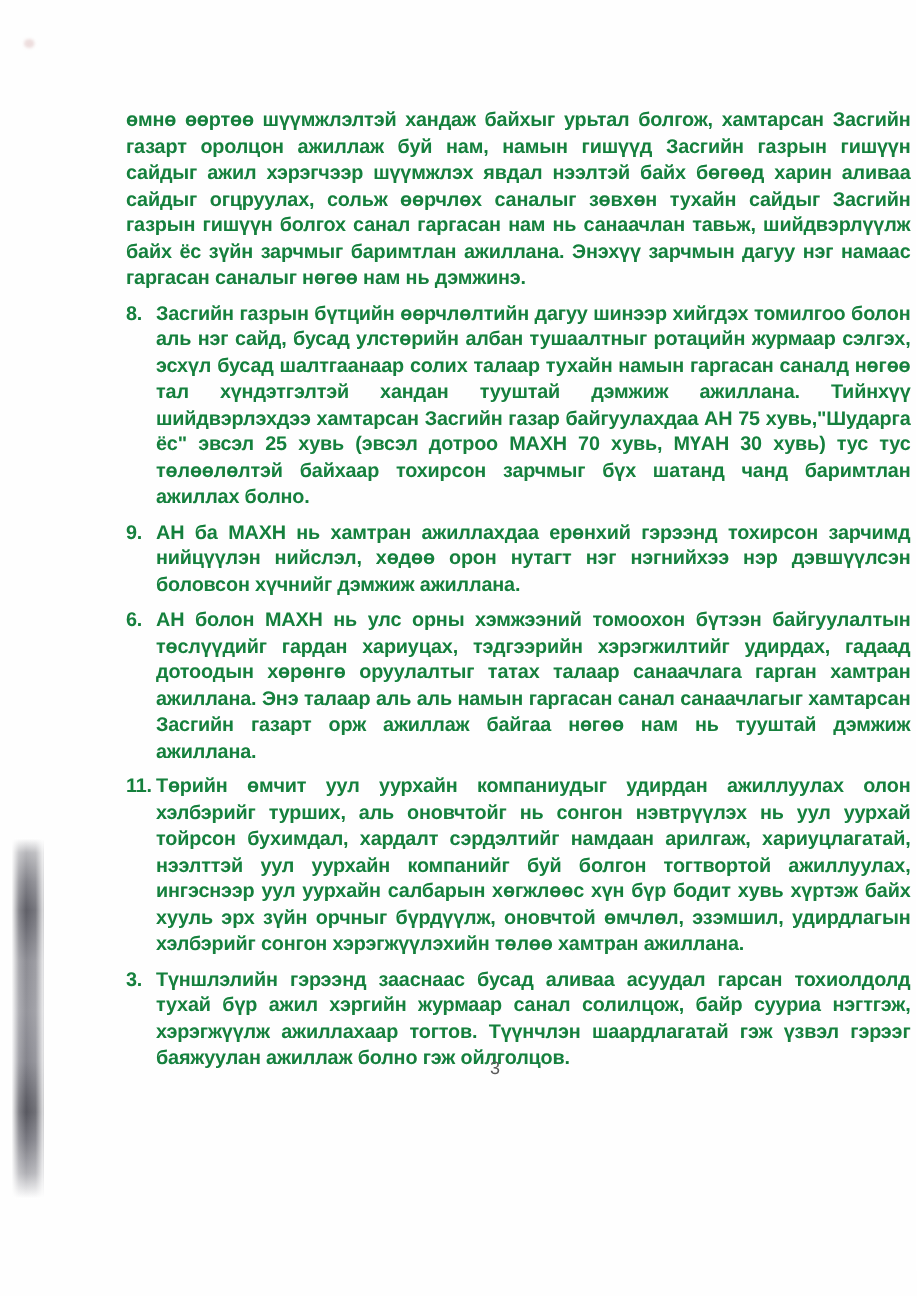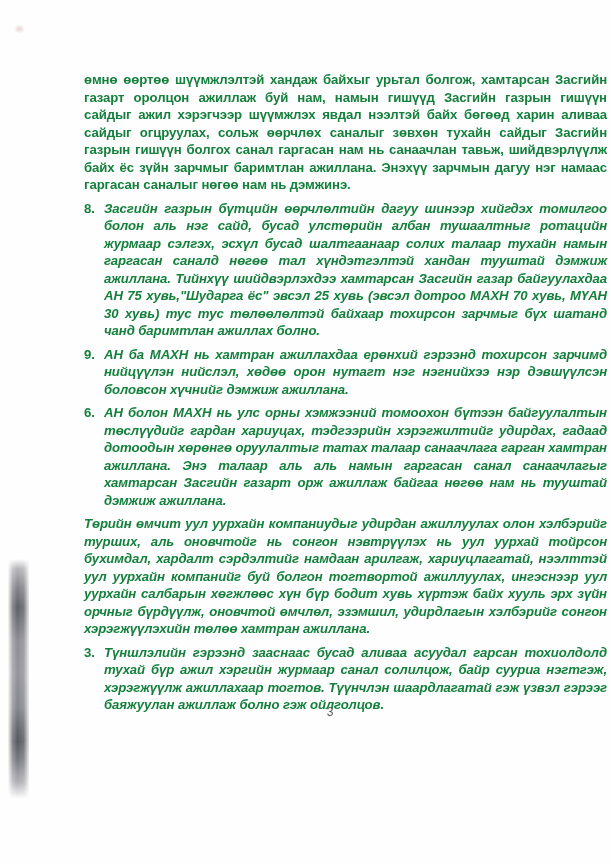--- a/index.html
+++ b/index.html
@@ -81,21 +81,20 @@
     display: flex;
     margin: 0 0 6px 0;
   }
   .item .num {
     flex: 0 0 20px;
     text-align: left;
     white-space: nowrap;
   }
   .item .txt {
     flex: 1 1 auto;
-    font-style: italic;
   }
   .page-number {
     position: absolute;
     left: 300px;
     top: 705px;
     width: 60px;
     text-align: center;
     color: #5a5a5a;
     font-size: 12px;
     font-weight: 400;
@@ -123,20 +122,21 @@
       <span class="num">9.</span>
       <span class="txt">АН ба МАХН нь хамтран ажиллахдаа ерөнхий гэрээнд тохирсон зарчимд нийцүүлэн нийслэл, хөдөө орон нутагт нэг нэгнийхээ нэр дэвшүүлсэн боловсон хүчнийг дэмжиж ажиллана.</span>
     </div>
 
     <div class="item">
       <span class="num">6.</span>
       <span class="txt">АН болон МАХН нь улс орны хэмжээний томоохон бүтээн байгуулалтын төслүүдийг гардан хариуцах, тэдгээрийн хэрэгжилтийг удирдах, гадаад дотоодын хөрөнгө оруулалтыг татах талаар санаачлага гарган хамтран ажиллана. Энэ талаар аль аль намын гаргасан санал санаачлагыг хамтарсан Засгийн газарт орж ажиллаж байгаа нөгөө нам нь тууштай дэмжиж ажиллана.</span>
     </div>
 
     <div class="item">
+      <span class="num">11.</span>
       <span class="txt">Төрийн өмчит уул уурхайн компаниудыг удирдан ажиллуулах олон хэлбэрийг турших, аль оновчтойг нь сонгон нэвтрүүлэх нь уул уурхай тойрсон бухимдал, хардалт сэрдэлтийг намдаан арилгаж, хариуцлагатай, нээлттэй уул уурхайн компанийг буй болгон тогтвортой ажиллуулах, ингэснээр уул уурхайн салбарын хөгжлөөс хүн бүр бодит хувь хүртэж байх хууль эрх зүйн орчныг бүрдүүлж, оновчтой өмчлөл, эзэмшил, удирдлагын хэлбэрийг сонгон хэрэгжүүлэхийн төлөө хамтран ажиллана.</span>
     </div>
 
     <div class="item">
       <span class="num">3.</span>
       <span class="txt">Түншлэлийн гэрээнд зааснаас бусад аливаа асуудал гарсан тохиолдолд тухай бүр ажил хэргийн журмаар санал солилцож, байр сууриа нэгтгэж, хэрэгжүүлж ажиллахаар тогтов. Түүнчлэн шаардлагатай гэж үзвэл гэрээг баяжуулан ажиллаж болно гэж ойлголцов.</span>
     </div>
 
   </div>
 

